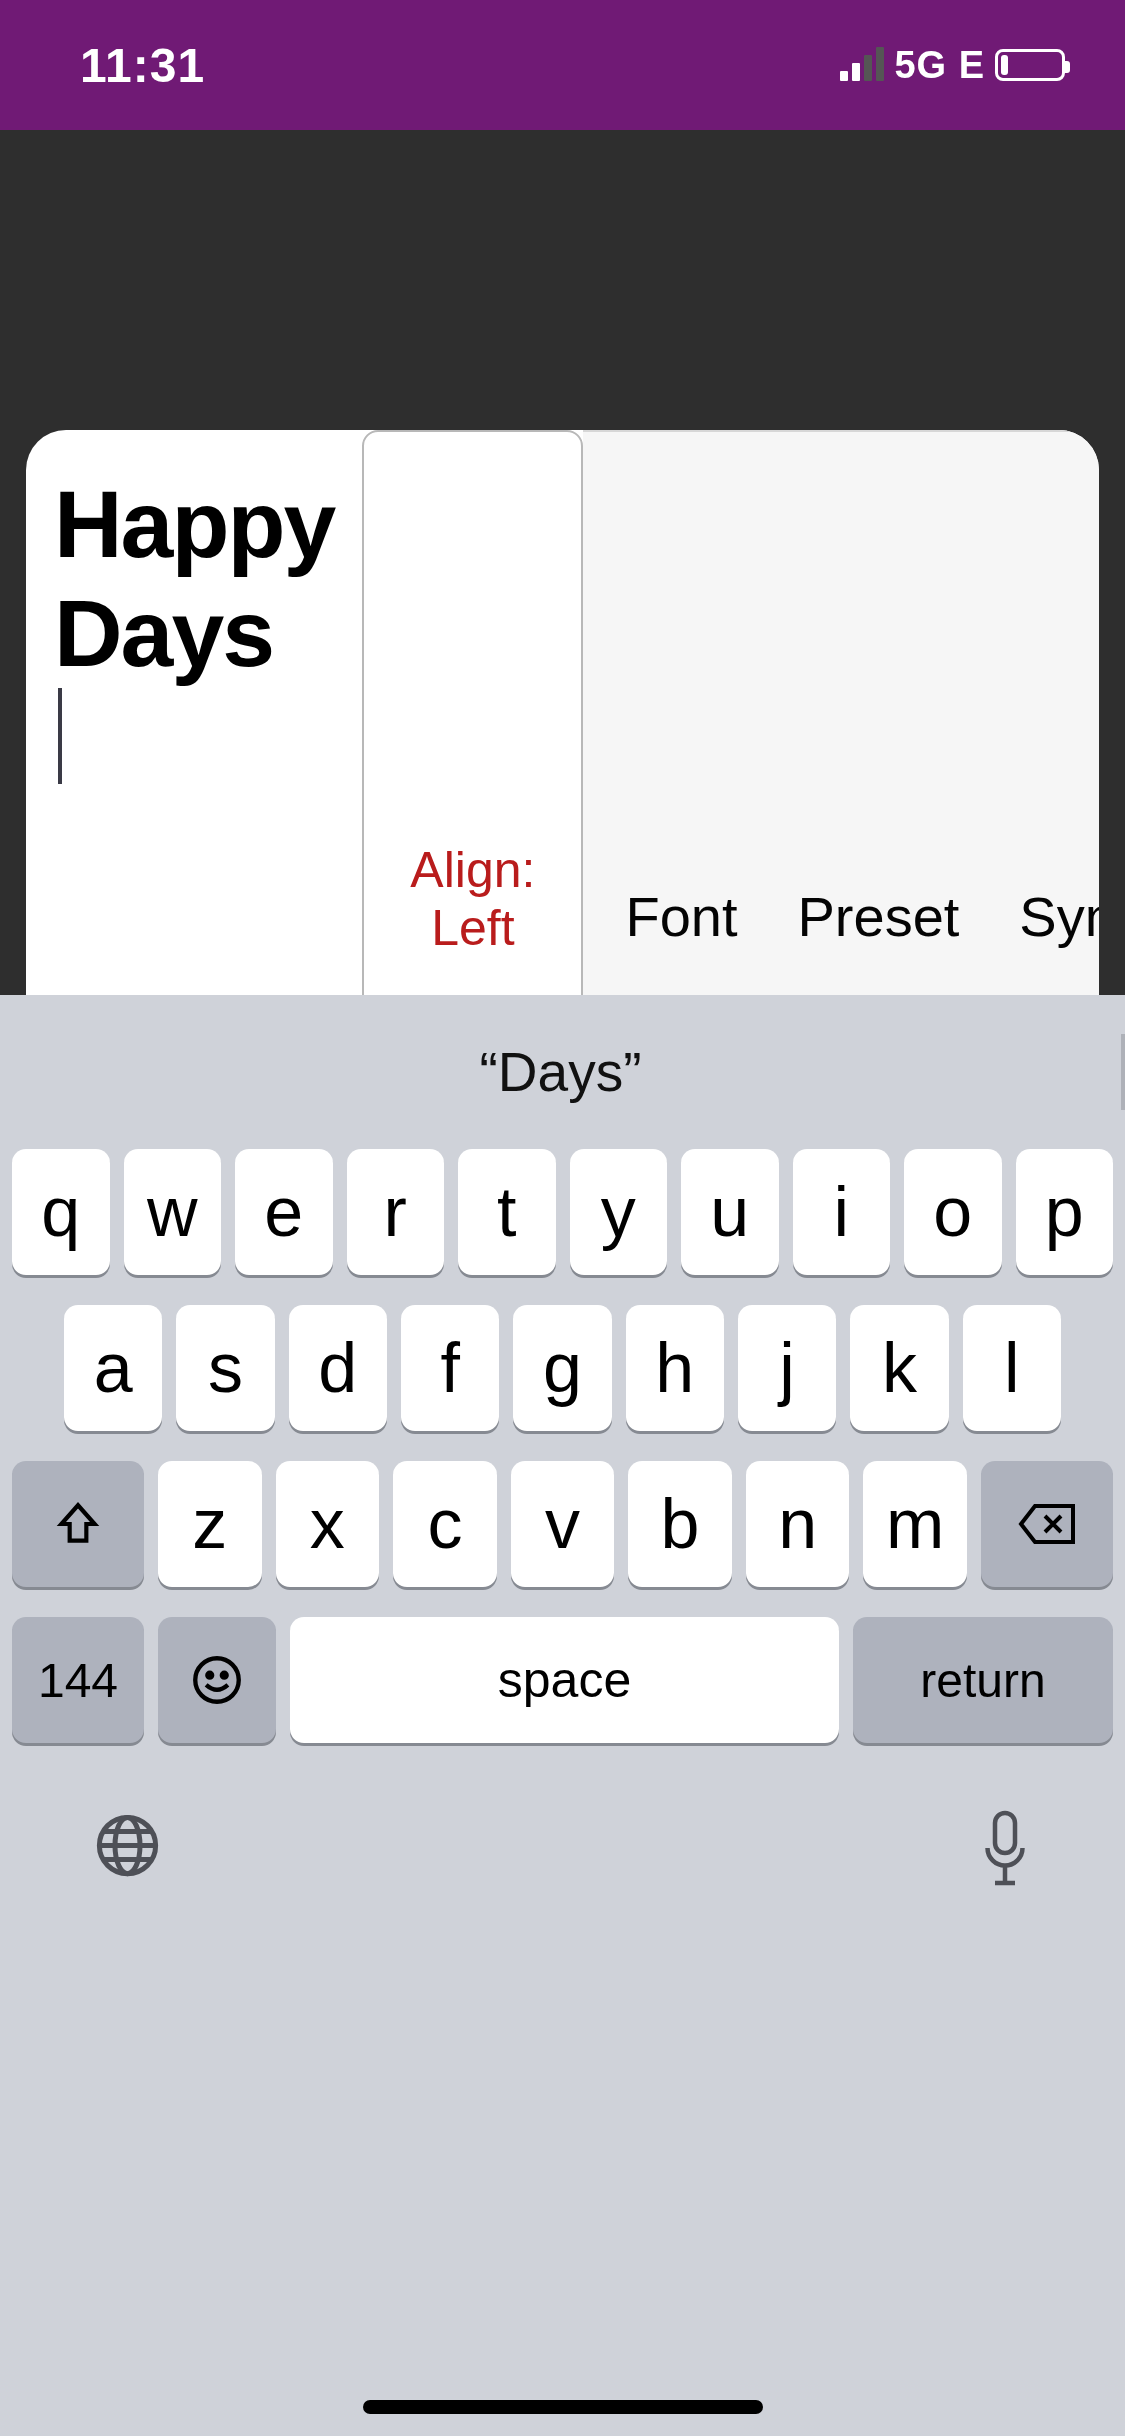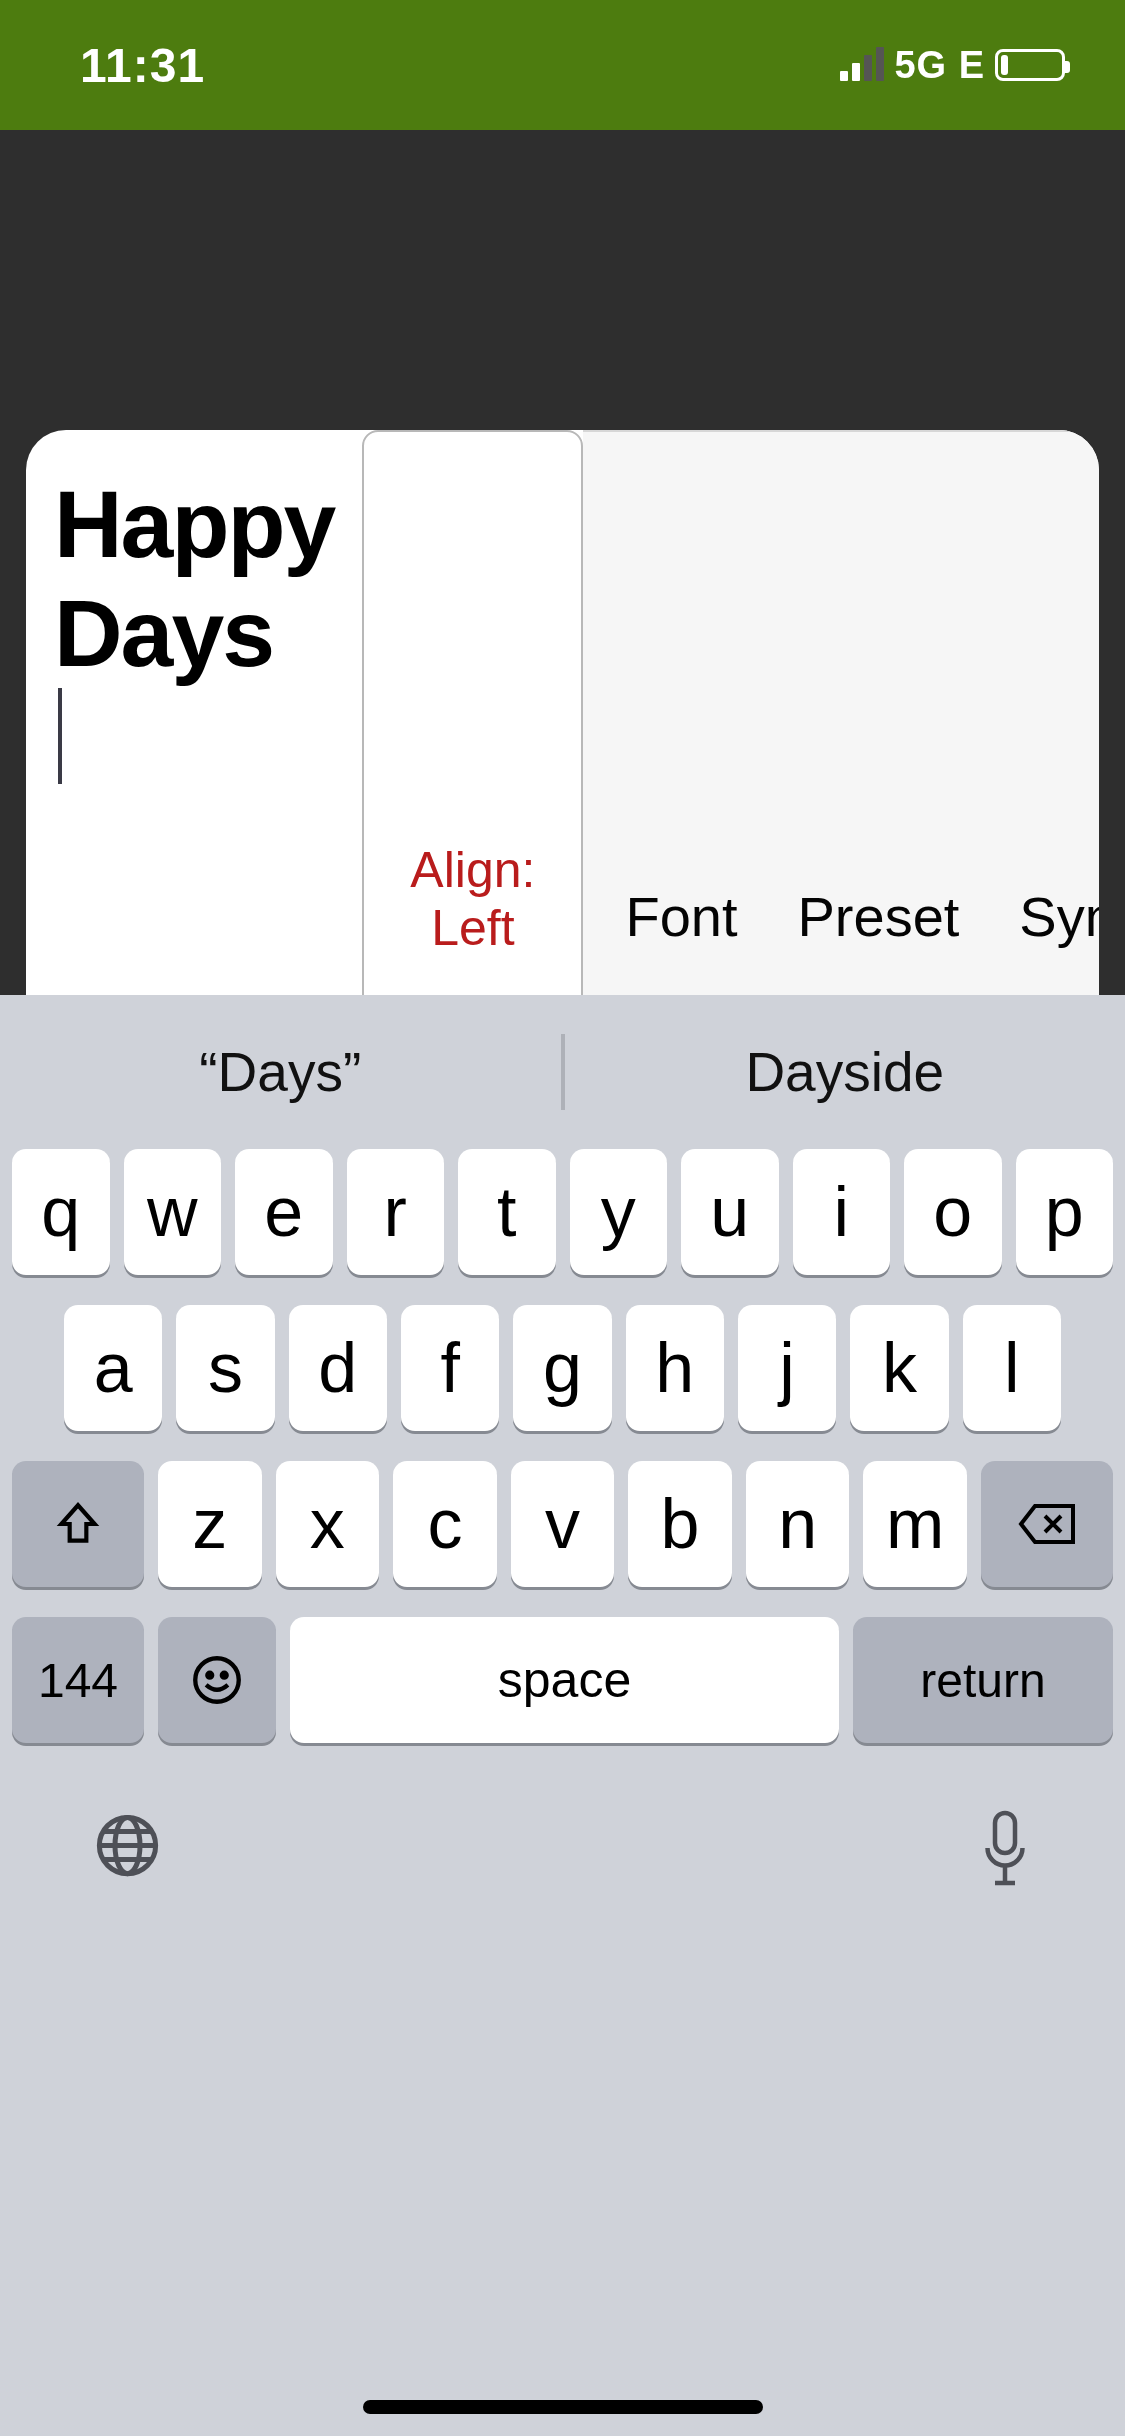--- a/index.html
+++ b/index.html
@@ -8,21 +8,21 @@
     height: 2436px;
     font-family: -apple-system, "Helvetica Neue", Helvetica, Arial, sans-serif;
     background: #000;
     overflow: hidden;
   }
 
   
   .status-bar {
     width: 100%;
     height: 130px;
-    background: #4d7c0f;
+    background: #701a75;
     display: flex;
     align-items: center;
     color: #fff;
     padding: 0 60px 0 80px;
   }
   .status-time { font-size: 48px; font-weight: 600; letter-spacing: 1px; }
   .status-right { margin-left: auto; display: flex; align-items: center; gap: 10px; }
   .signal-bars { display: flex; align-items: flex-end; gap: 4px; height: 32px; }
   .signal-bars span { width: 8px; background:#fff; border-radius:1px; }
   .signal-bars span.dim { background:#555; }
@@ -231,21 +231,20 @@
       <span class="tb-item">Symbol</span>
       <span class="tb-item done">Done</span>
     </div>
   </div>
 
   <div class="keyboard">
     <div class="suggestion-bar">
       <div class="sug">“Days”</div>
       <div class="sug-divider"></div>
       <div class="sug-divider"></div>
-      <div class="sug">Dayside</div>
     </div>
 
     <div class="key-rows">
       <div class="krow">
         <div class="key">q</div>
         <div class="key">w</div>
         <div class="key">e</div>
         <div class="key">r</div>
         <div class="key">t</div>
         <div class="key">y</div>

